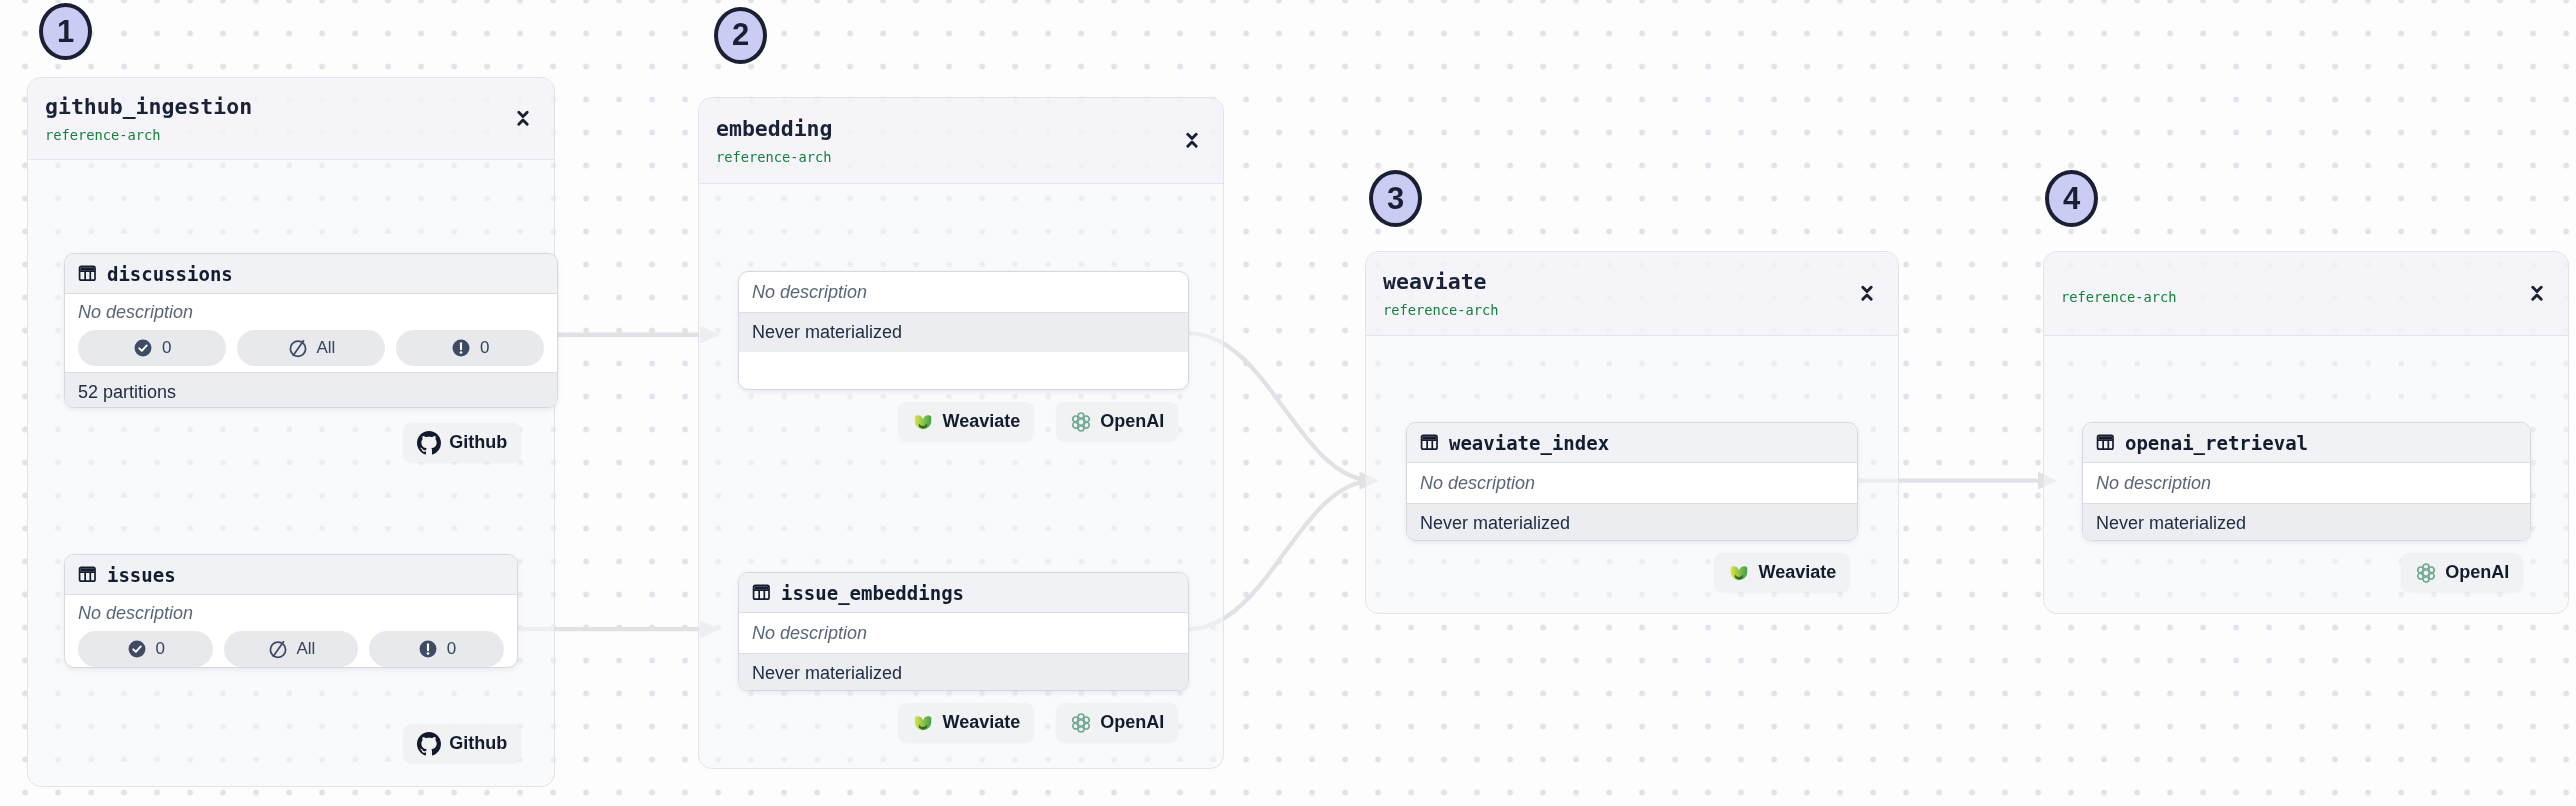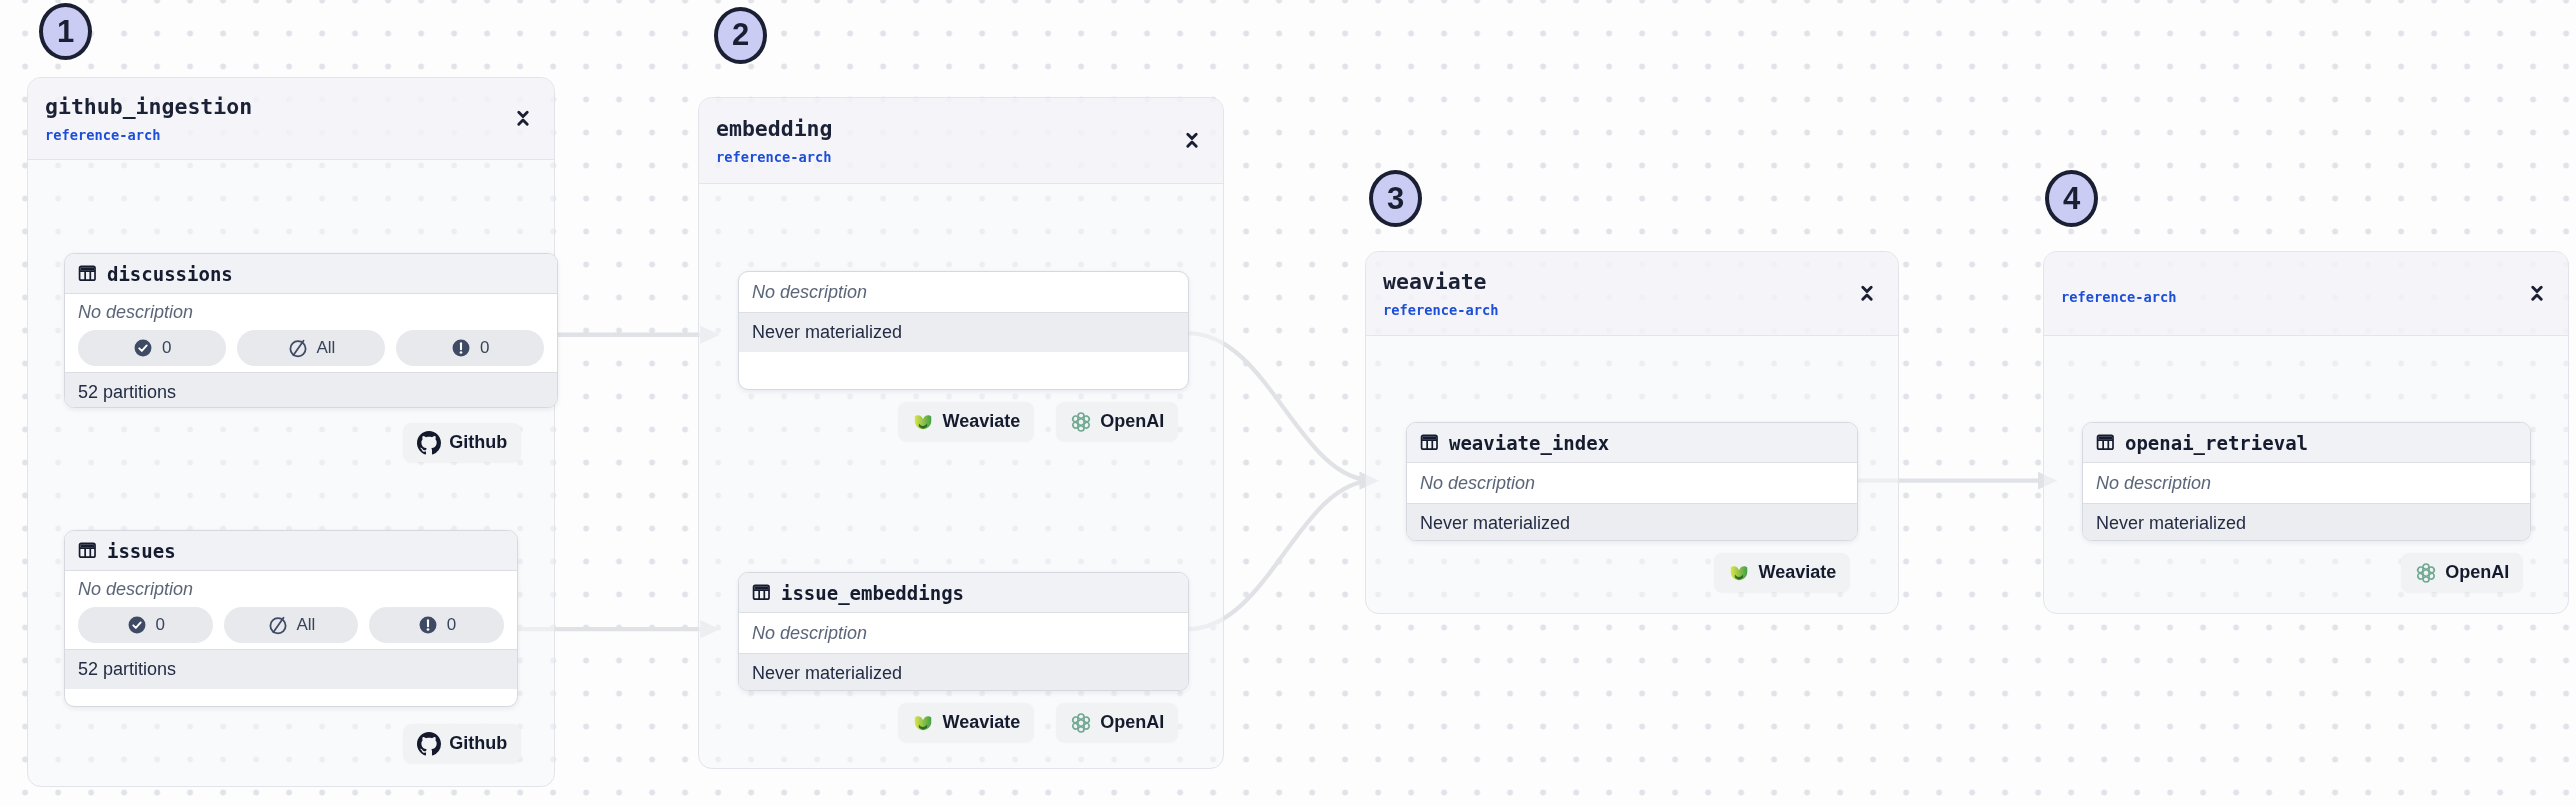--- a/index.html
+++ b/index.html
@@ -24,21 +24,21 @@
     border:1.7px solid #E3E4E9;border-radius:13.7px;z-index:1;
   }
   .group-header{
     position:relative;box-sizing:border-box;
     border-bottom:1.7px solid #E4E5EA;border-radius:12px 12px 0 0;
     background:rgba(241,242,246,0.6);
     display:flex;flex-direction:column;justify-content:center;
     padding:0 69px 0 17px;
   }
   .g-title{font-family:"DejaVu Sans Mono",monospace;font-weight:600;font-size:21.5px;line-height:26px;color:#1B2137;white-space:nowrap;}
-  .g-sub{font-family:"DejaVu Sans Mono",monospace;font-weight:700;font-size:13.7px;line-height:17px;color:#1d4ed8;margin-top:7px;}
+  .g-sub{font-family:"DejaVu Sans Mono",monospace;font-weight:400;font-size:13.7px;line-height:17px;color:#15803d;margin-top:7px;}
   .collapse-btn{
     position:absolute;right:17px;top:50%;transform:translateY(-50%);
     width:29px;height:33px;background:none;border:none;padding:0;cursor:pointer;
     display:flex;align-items:center;justify-content:center;
   }
   .asset-card{
     position:absolute;box-sizing:border-box;background:#FFFFFF;
     border:1.3px solid #D5D8DE;border-radius:10.3px;overflow:hidden;
     box-shadow:0 1.7px 5.2px rgba(25,30,50,0.07);cursor:pointer;
   }
@@ -177,21 +177,21 @@
     <span class="tag">
       <span class="icon">
         <svg width="24" height="24" viewBox="0 0 24 24">
             <path fill="#14192B" d="M12 0C5.37 0 0 5.37 0 12c0 5.31 3.435 9.795 8.205 11.385.6.105.825-.255.825-.57 0-.285-.015-1.23-.015-2.235-3.015.555-3.795-.735-4.035-1.41-.135-.345-.72-1.41-1.23-1.695-.42-.225-1.02-.78-.015-.795.945-.015 1.62.87 1.845 1.23 1.08 1.815 2.805 1.305 3.495.99.105-.78.42-1.305.765-1.605-2.67-.3-5.46-1.335-5.46-5.925 0-1.305.465-2.385 1.23-3.225-.12-.3-.54-1.53.12-3.18 0 0 1.005-.315 3.3 1.23.96-.27 1.98-.405 3-.405s2.04.135 3 .405c2.295-1.56 3.3-1.23 3.3-1.23.66 1.65.24 2.88.12 3.18.765.84 1.23 1.905 1.23 3.225 0 4.605-2.805 5.625-5.475 5.925.435.375.81 1.095.81 2.22 0 1.605-.015 2.895-.015 3.3 0 .315.225.69.825.57A12.02 12.02 0 0 0 24 12c0-6.63-5.37-12-12-12z"></path>
           </svg>
       </span>
       <span>Github</span>
     </span>
   </div>
 
-  <div class="asset-card" style="left:36px;top:452px;width:454px;height:177px">
+  <div class="asset-card" style="left:36px;top:476px;width:454px;height:114px">
     <div class="card-header">
       <span class="icon">
         <svg width="20.6" height="20.6" viewBox="0 0 24 24">
             <g stroke="#161C30" stroke-width="2" fill="none">
               <rect x="3" y="4" width="18" height="16" rx="2"></rect>
               <line x1="3" y1="9.5" x2="21" y2="9.5"></line>
               <line x1="9.5" y1="9.5" x2="9.5" y2="20"></line>
               <line x1="15.5" y1="9.5" x2="15.5" y2="20"></line>
             </g>
             <rect x="4" y="5" width="16" height="3.6" fill="#161C30"></rect>

